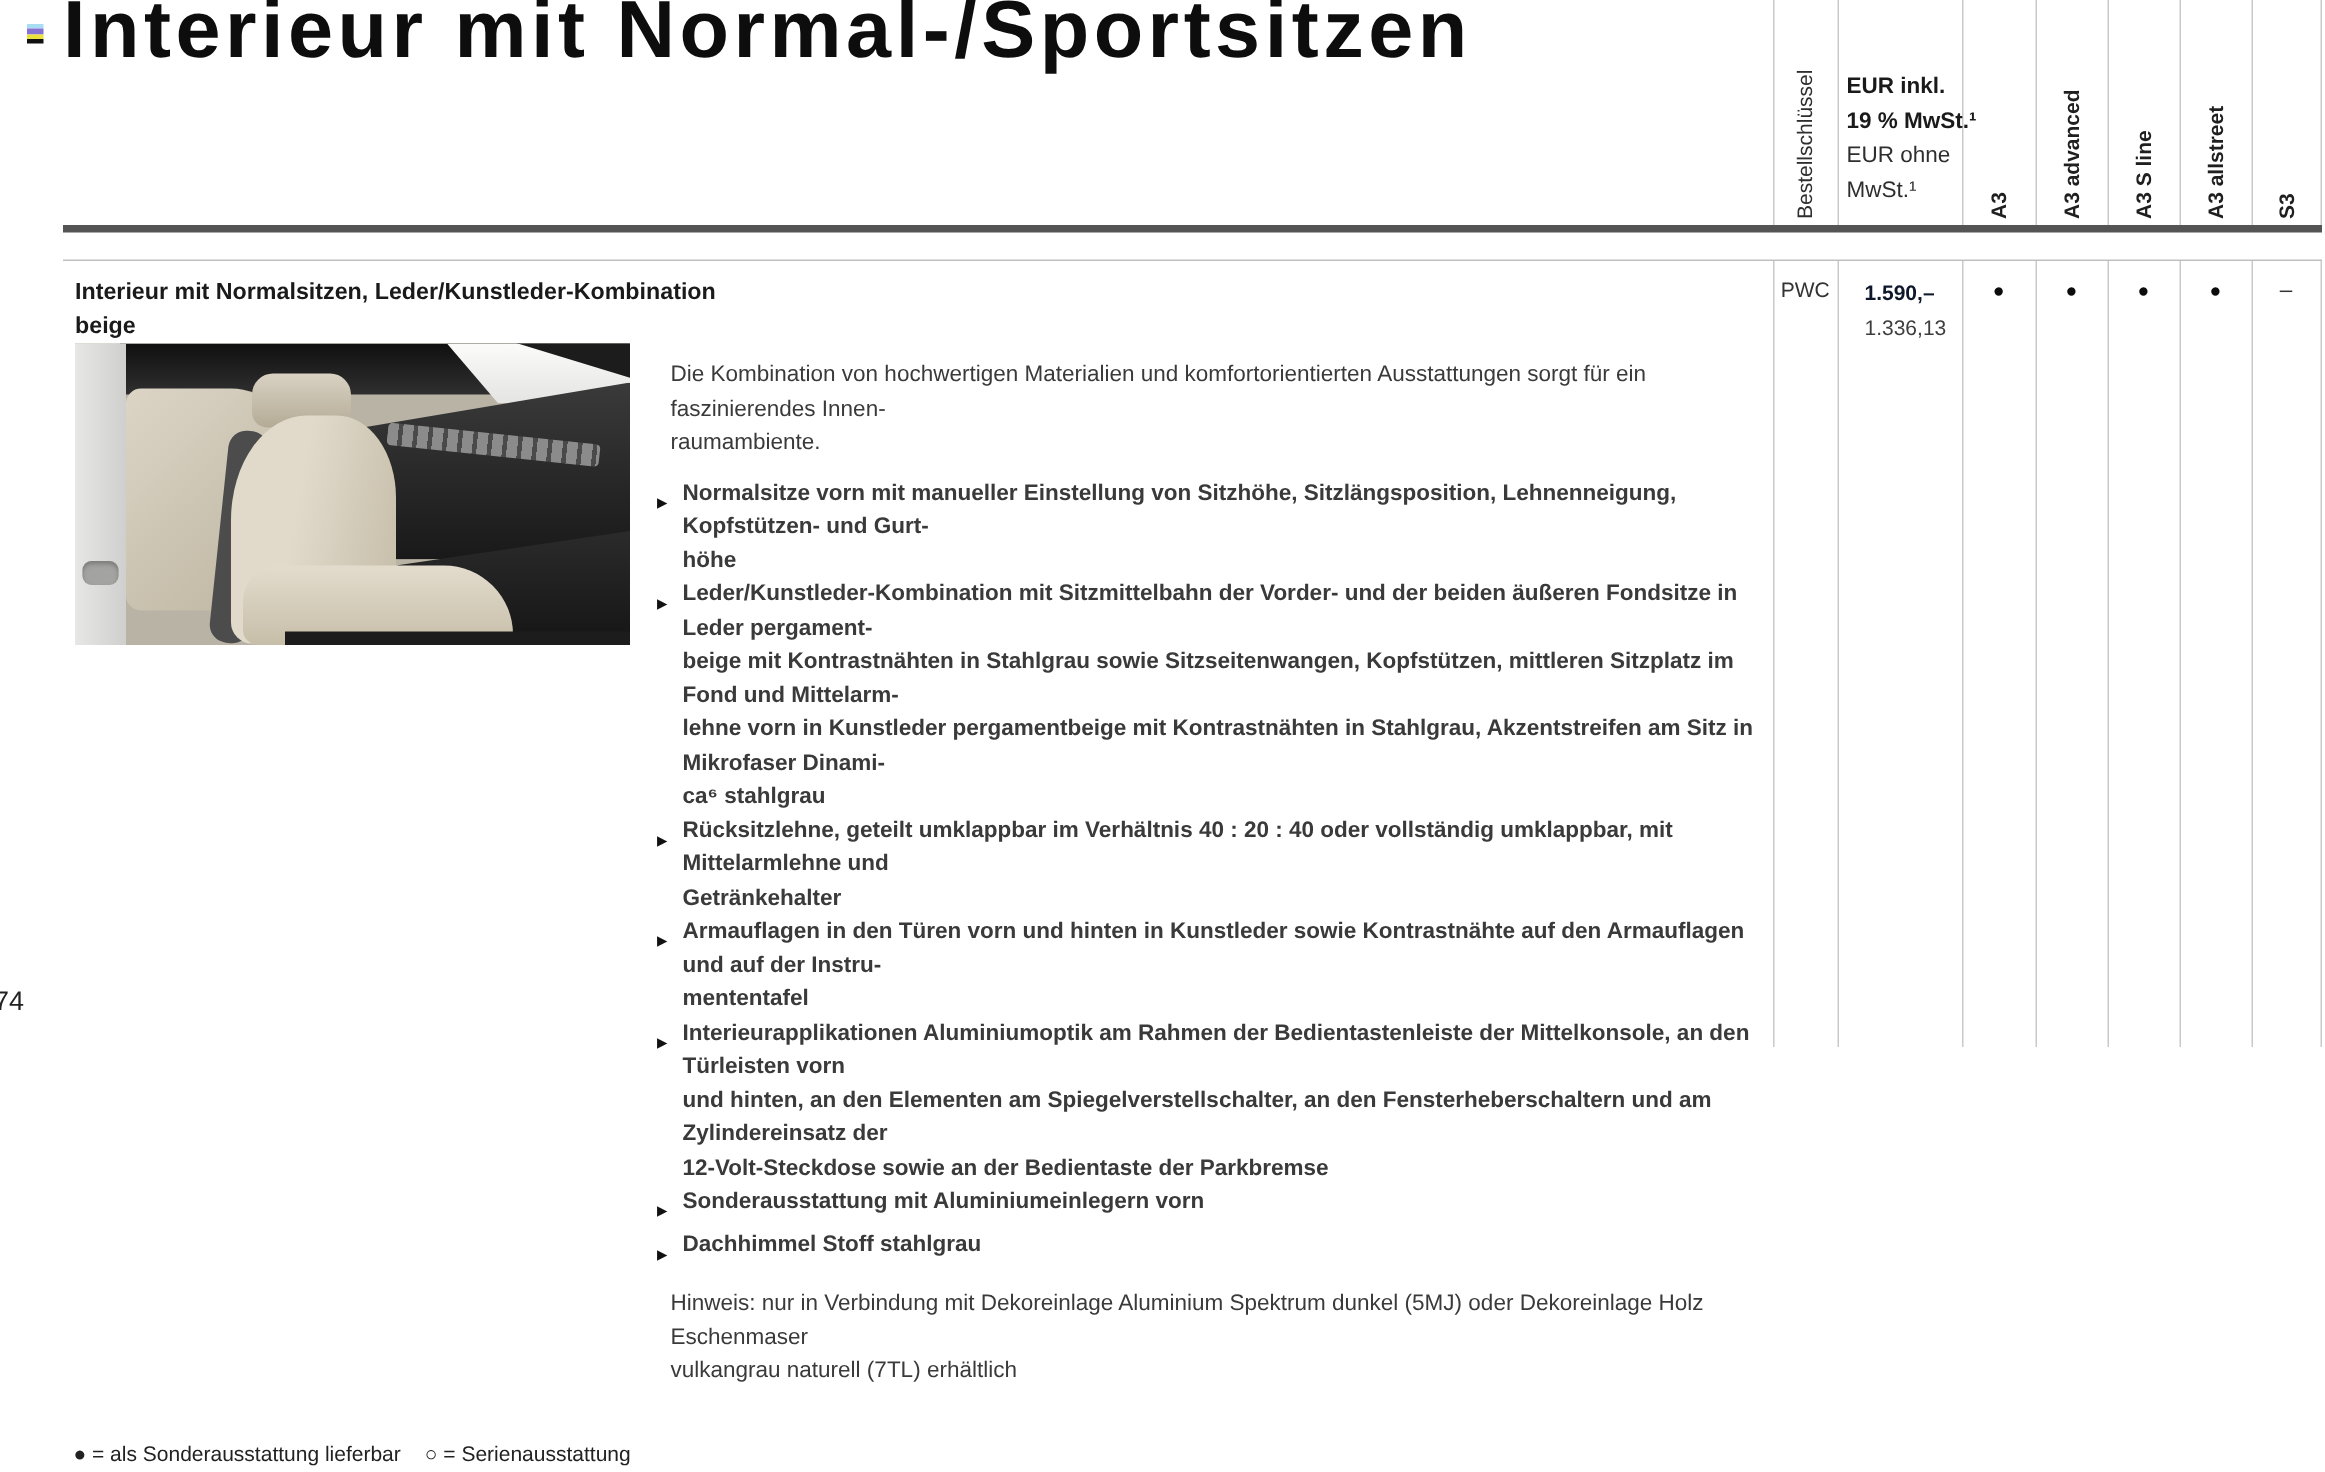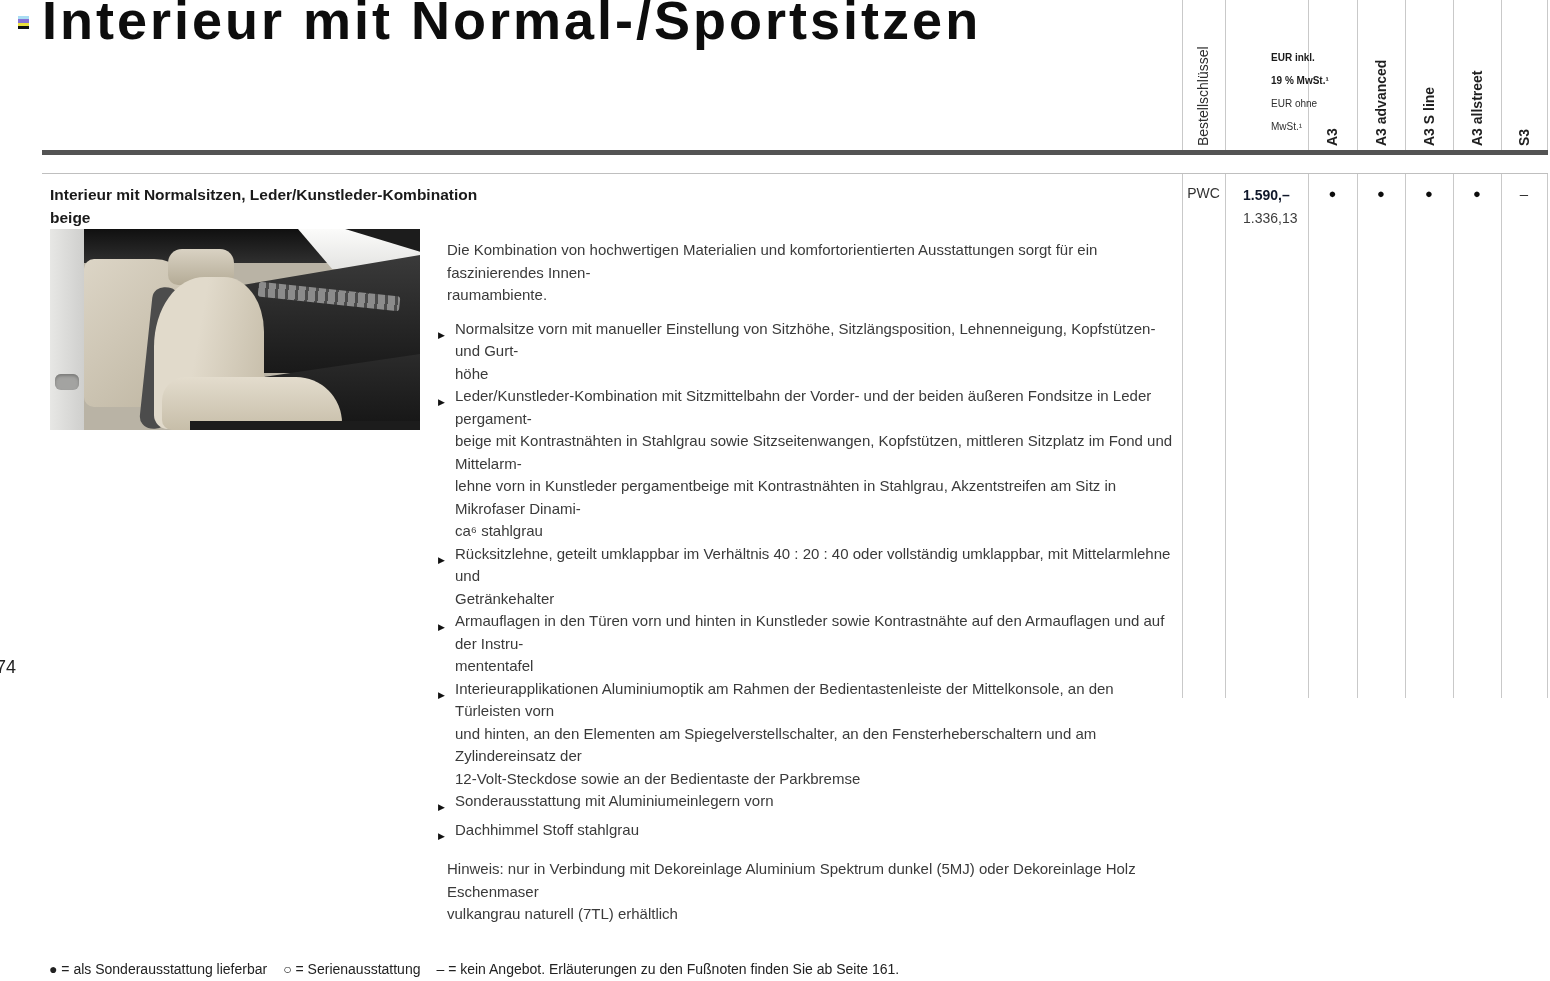--- a/index.html
+++ b/index.html
@@ -18,21 +18,21 @@
   .vline{position:absolute;width:1px;background:#c9c9c9;}
   .vline.hdr{top:0;height:150px;}
   .vline.bdy{top:174px;height:524px;}
   .rule-thick{position:absolute;left:42px;top:150px;width:1506px;height:5px;background:#545454;}
   .rule-thin{position:absolute;left:42px;top:173px;width:1506px;height:1px;background:#bfbfbf;}
 
   .rot{position:absolute;transform-origin:0 0;transform:rotate(-90deg);white-space:nowrap;
        font-size:14px;line-height:18px;color:#2e2e2e;}
   .rot.model{font-weight:700;color:#1f1f1f;}
 
-  .price-header{position:absolute;left:1271px;top:46px;font-size:10px;line-height:23px;color:#2e2e2e;}
+  .price-header{position:absolute;left:1231px;top:46px;font-size:15px;line-height:23px;color:#2e2e2e;}
   .price-header .b{font-weight:700;color:#1a1a1a;}
   .price-header span{display:block;}
 
   
   .option-title{position:absolute;left:50px;top:183px;font-size:15.5px;line-height:23px;
                 font-weight:700;color:#1a1a1a;white-space:pre-line;}
 
   .cell{position:absolute;font-size:14px;color:#333;}
   .cell-code{left:1182px;top:185px;width:43px;text-align:center;}
   .cell-price{left:1243px;top:184px;line-height:22.5px;}
@@ -43,21 +43,21 @@
   .a3{left:1453px;width:48px;} .a4{left:1501px;width:46px;font-size:15px;color:#333;}
 
   
   .desc{position:absolute;left:436px;top:228px;width:745px;font-size:15px;line-height:22.5px;color:#3a3a3a;}
   .desc p{margin:11px;}
   .desc .intro{white-space:pre-line;}
   .desc .paket{margin-top:12px;}
   .feature-list{list-style:none;margin:0;padding:0;}
   .feature-list li{display:flex;align-items:flex-start;padding-left:2px;}
   .feature-list .marker{width:17px;flex:0 0 17px;font-size:9px;padding-top:6px;color:#111;}
-  .feature-list .txt{white-space:pre-line;}
+  .feature-list .txt{white-space:pre-line;font-weight:bold;}
   .hinweis{margin-top:11px;white-space:pre-line;}
 
   
   .photo{position:absolute;left:50px;top:229px;width:370px;height:201px;overflow:hidden;background:#b9b3a5;}
   .photo div{position:absolute;}
   .ph-window{left:30px;top:0;width:80px;height:28px;background:#eceded;}
   .ph-top{left:30px;top:0;width:340px;height:34px;background:linear-gradient(180deg,#101010,#2f2f2f);}
   .ph-windshield{left:248px;top:0;width:122px;height:40px;background:linear-gradient(180deg,#fbfbfa,#e4e4e2);
                  clip-path:polygon(0 0,100% 0,100% 100%,28% 100%);}
   .ph-roofbar{left:258px;top:-14px;width:130px;height:22px;background:#1c1c1c;transform:rotate(17deg);}
@@ -212,16 +212,15 @@
   <div class="cell avail a1">●</div>
   <div class="cell avail a2">●</div>
   <div class="cell avail a3">●</div>
   <div class="cell avail a4">–</div>
 
   <div class="page-number">74</div>
 
   <div class="legend">
     <span>● = als Sonderausstattung lieferbar</span>
     <span>○ = Serienausstattung</span>
-    <span>– = kein Angebot. Erläuterungen zu den Fußnoten finden Sie ab Seite 161.</span>
   </div>
 
 </div>
 
 </body></html>

